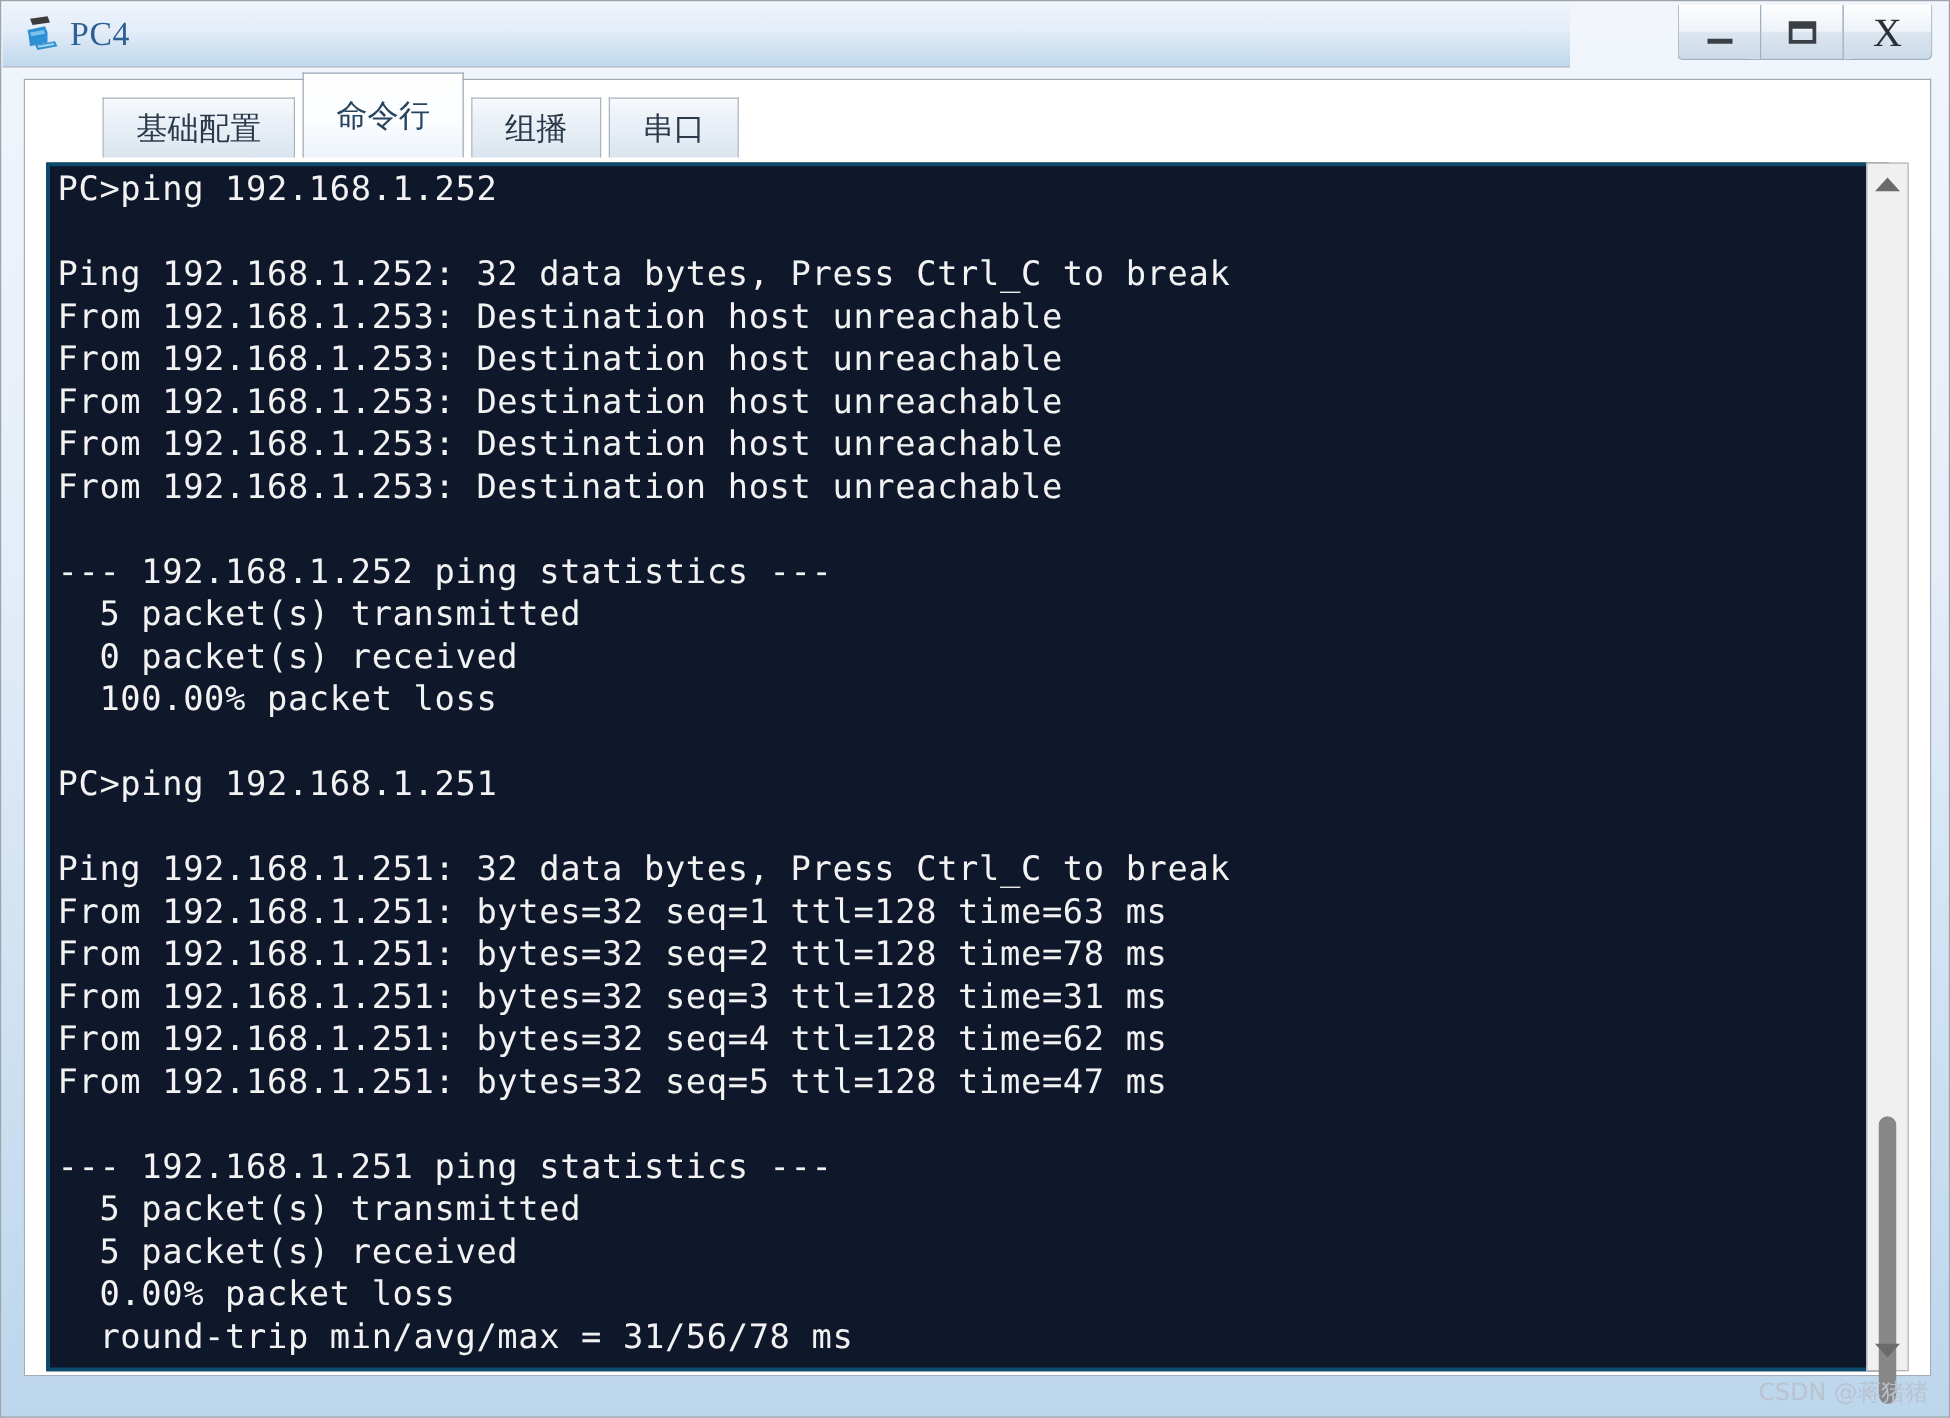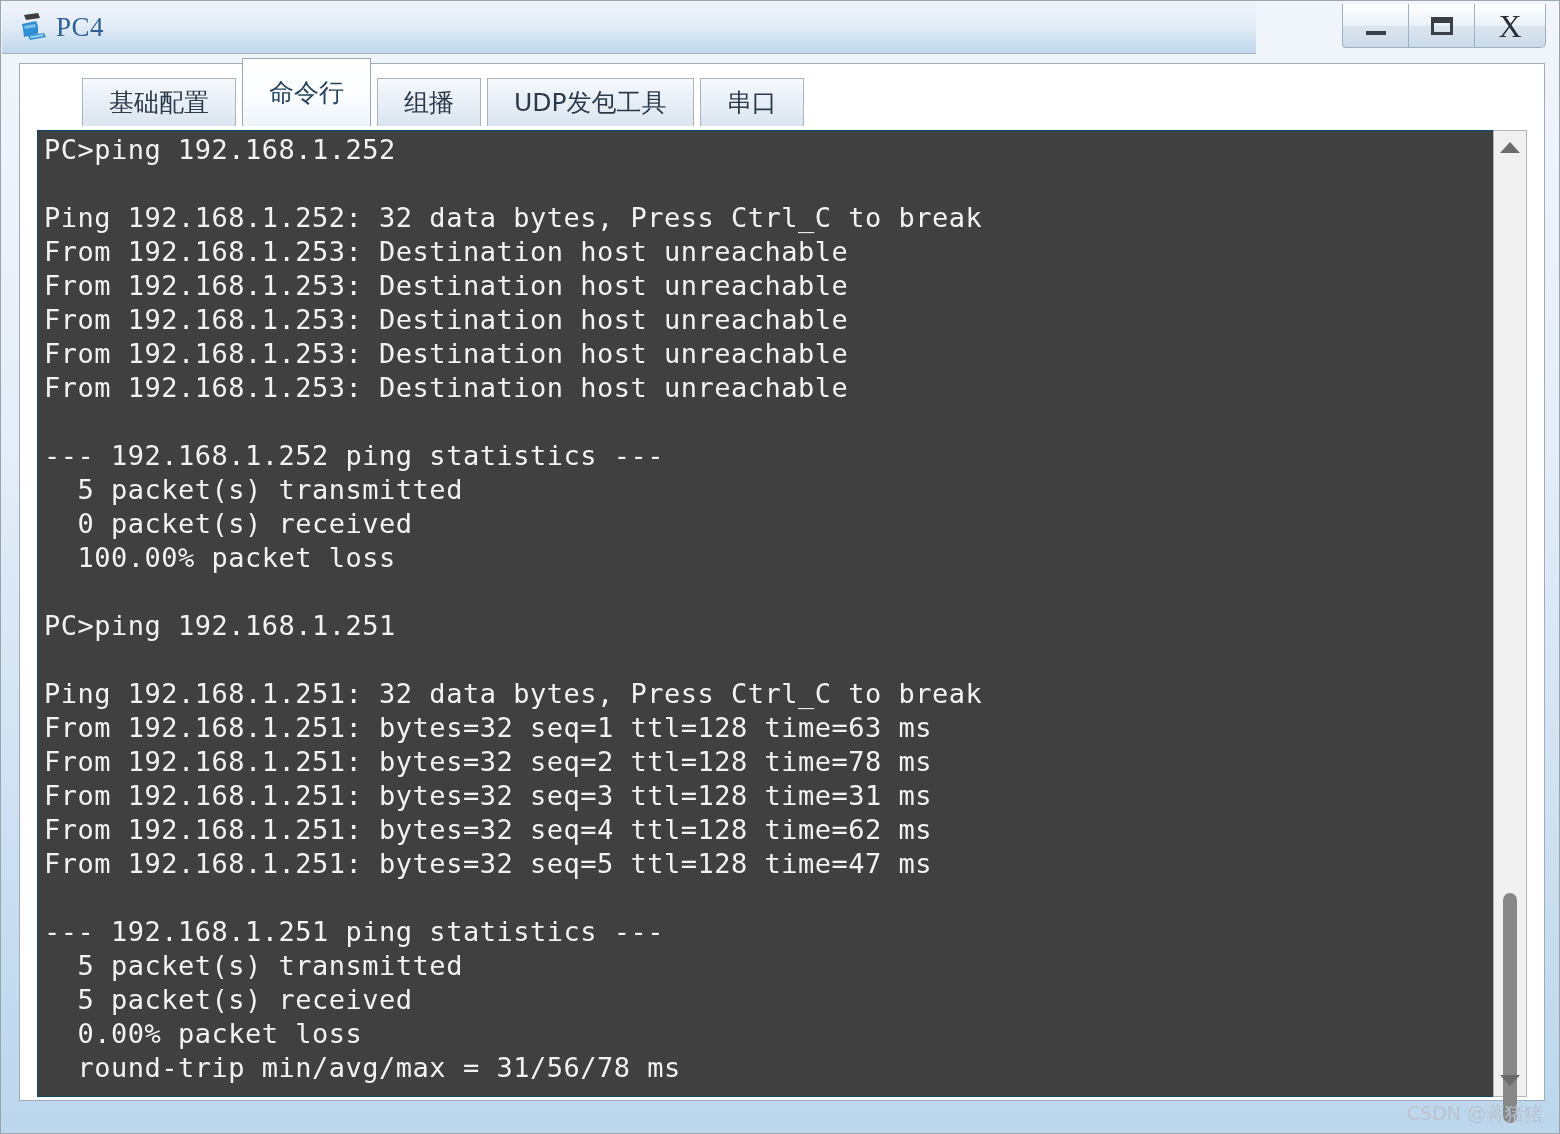--- a/index.html
+++ b/index.html
@@ -122,22 +122,22 @@
     color: #27455f;
   }
 
   
   #terminal-wrap {
     position: absolute;
     left: 17px;
     top: 66px;
     width: 1474px;
     height: 967px;
-    background: #404040;
-    border: 1px solid #0c4a6e;
+    background: #0f172a;
+    border: 3px solid #0c4a6e;
     overflow: hidden;
   }
   #terminal {
     position: absolute;
     left: 6px;
     top: 2px;
     width: 1460px;
     color: #f2f2f2;
     font-family: "DejaVu Sans Mono", monospace;
     font-size: 27px;
@@ -230,21 +230,20 @@
       <span class="glyph-close">X</span>
     </div>
   </div>
 
   <div id="client">
 
     <div id="tabstrip">
       <div class="tab">基础配置</div>
       <div class="tab active">命令行</div>
       <div class="tab">组播</div>
-      <div class="tab">UDP发包工具</div>
       <div class="tab">串口</div>
     </div>
 
     <div id="terminal-wrap">
       <div id="terminal">PC&gt;ping 192.168.1.252
 
 Ping 192.168.1.252: 32 data bytes, Press Ctrl_C to break
 From 192.168.1.253: Destination host unreachable
 From 192.168.1.253: Destination host unreachable
 From 192.168.1.253: Destination host unreachable

